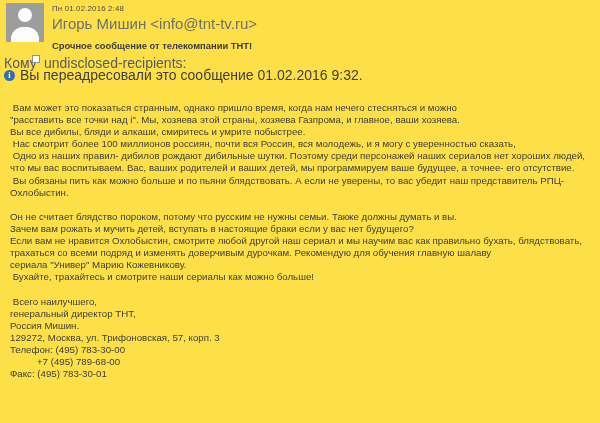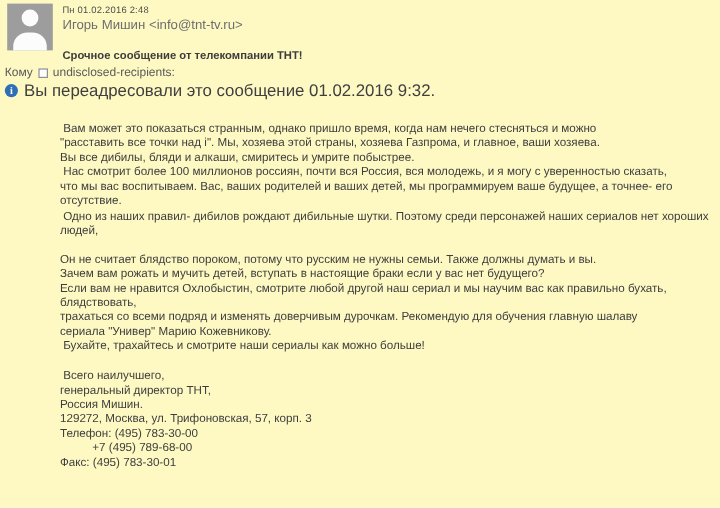--- a/index.html
+++ b/index.html
@@ -1,50 +1,50 @@
 <!DOCTYPE html>
 <html><head>
 <meta charset="utf-8">
 <style>
   * { margin:0; padding:0; box-sizing:border-box; }
   html,body { width:600px; height:423px; }
   body { background:#f1f1f1; font-family:"Liberation Sans", sans-serif; }
   .frame {
     position:relative; width:600px; height:423px;
-    background:#fef9c3; overflow:hidden;
+    background:#fde047; overflow:hidden;
   }
   
   .avatar {
     position:absolute; left:6px; top:3px; width:38px; height:39px;
     background:#9d9d9d; overflow:hidden;
   }
   .avatar-head {
     position:absolute; left:12px; top:5px; width:14px; height:14px;
     background:#fcfcfc; border-radius:50%;
   }
   .avatar-shoulders {
     position:absolute; left:5px; bottom:-3px; width:28px; height:18px;
     background:#fcfcfc; border-radius:12px 12px 0 0;
   }
   .hdr-date {
     position:absolute; left:52px; top:4px;
     font-size:7.8px; color:#4d4d4d; letter-spacing:.2px;
   }
   .hdr-sender {
     position:absolute; left:52px; top:15px;
-    font-size:11px; color:#6e6e6e;
+    font-size:15px; color:#6e6e6e;
   }
   .hdr-subject {
     position:absolute; left:52px; top:40px;
     font-size:9.4px; font-weight:bold; color:#3c3c3c;
   }
   .to-row {
     position:absolute; left:4px; top:55px;
-    display:flex; align-items:center;
-    font-size:10px; color:#5a5a5a;
+    display:flex; align-items:flex-start;
+    font-size:14px; color:#5a5a5a;
   }
   .to-label { width:28px; }
   .to-checkbox {
     width:8px; height:8px; border:1px solid #909090; background:#fdfdfd;
     display:inline-block; margin-right:4px;
   }
   .notice-row {
     position:absolute; left:4px; top:67px;
     display:flex; align-items:center; gap:5px;
   }
@@ -54,21 +54,21 @@
     font-size:8.5px; font-weight:bold; font-family:"Liberation Serif", serif;
     display:flex; align-items:center; justify-content:center;
     line-height:11px; flex:0 0 auto;
   }
   .notice-text { font-size:14px; color:#3f3f3f; }
   
   .content {
     position:absolute; left:10px; top:102px; width:582px;
     font-size:9.7px; line-height:12.1px; color:#3d3d3d;
   }
-  .tline { white-space:pre-wrap; min-height:12.1px;margin-left:40px; }
+  .tline { white-space:pre-wrap; min-height:12.1px; }
   .email-row { white-space:pre; }
 </style>
 </head>
 <body>
 
 <div class="frame">
 
   <div class="avatar">
     <div class="avatar-head"></div>
     <div class="avatar-shoulders"></div>
@@ -88,22 +88,23 @@
     <span class="info-icon">i</span>
     <span class="notice-text">Вы переадресовали это сообщение 01.02.2016 9:32.</span>
   </div>
 
   <div class="content">
     <div>
         <div class="tline"> Вам может это показаться странным, однако пришло время, когда нам нечего стесняться и можно</div>
         <div class="tline">"расставить все точки над i". Мы, хозяева этой страны, хозяева Газпрома, и главное, ваши хозяева.</div>
         <div class="tline">Вы все дибилы, бляди и алкаши, смиритесь и умрите побыстрее.</div>
         <div class="tline"> Нас смотрит более 100 миллионов россиян, почти вся Россия, вся молодежь, и я могу с уверенностью сказать,</div>
+        <div class="tline"> Одно из наших правил- дибилов рождают дибильные шутки. Поэтому среди персонажей наших сериалов нет хороших людей,</div>
         <div class="tline">что мы вас воспитываем. Вас, ваших родителей и ваших детей, мы программируем ваше будущее, а точнее- его отсутствие.</div>
-        <div class="tline"> Одно из наших правил- дибилов рождают дибильные шутки. Поэтому среди персонажей наших сериалов нет хороших людей,</div>
+        <div class="tline"> Вы обязаны пить как можно больше и по пьяни блядствовать. А если не уверены, то вас убедит наш представитель РПЦ-Охлобыстин.</div>
         <div class="tline">&nbsp;</div>
         <div class="tline">Он не считает блядство пороком, потому что русским не нужны семьи. Также должны думать и вы.</div>
         <div class="tline">Зачем вам рожать и мучить детей, вступать в настоящие браки если у вас нет будущего?</div>
         <div class="tline">Если вам не нравится Охлобыстин, смотрите любой другой наш сериал и мы научим вас как правильно бухать, блядствовать,</div>
         <div class="tline">трахаться со всеми подряд и изменять доверчивым дурочкам. Рекомендую для обучения главную шалаву</div>
         <div class="tline">сериала "Универ" Марию Кожевникову.</div>
         <div class="tline"> Бухайте, трахайтесь и смотрите наши сериалы как можно больше!</div>
         <div class="tline">&nbsp;</div>
       </div>
     <div>

